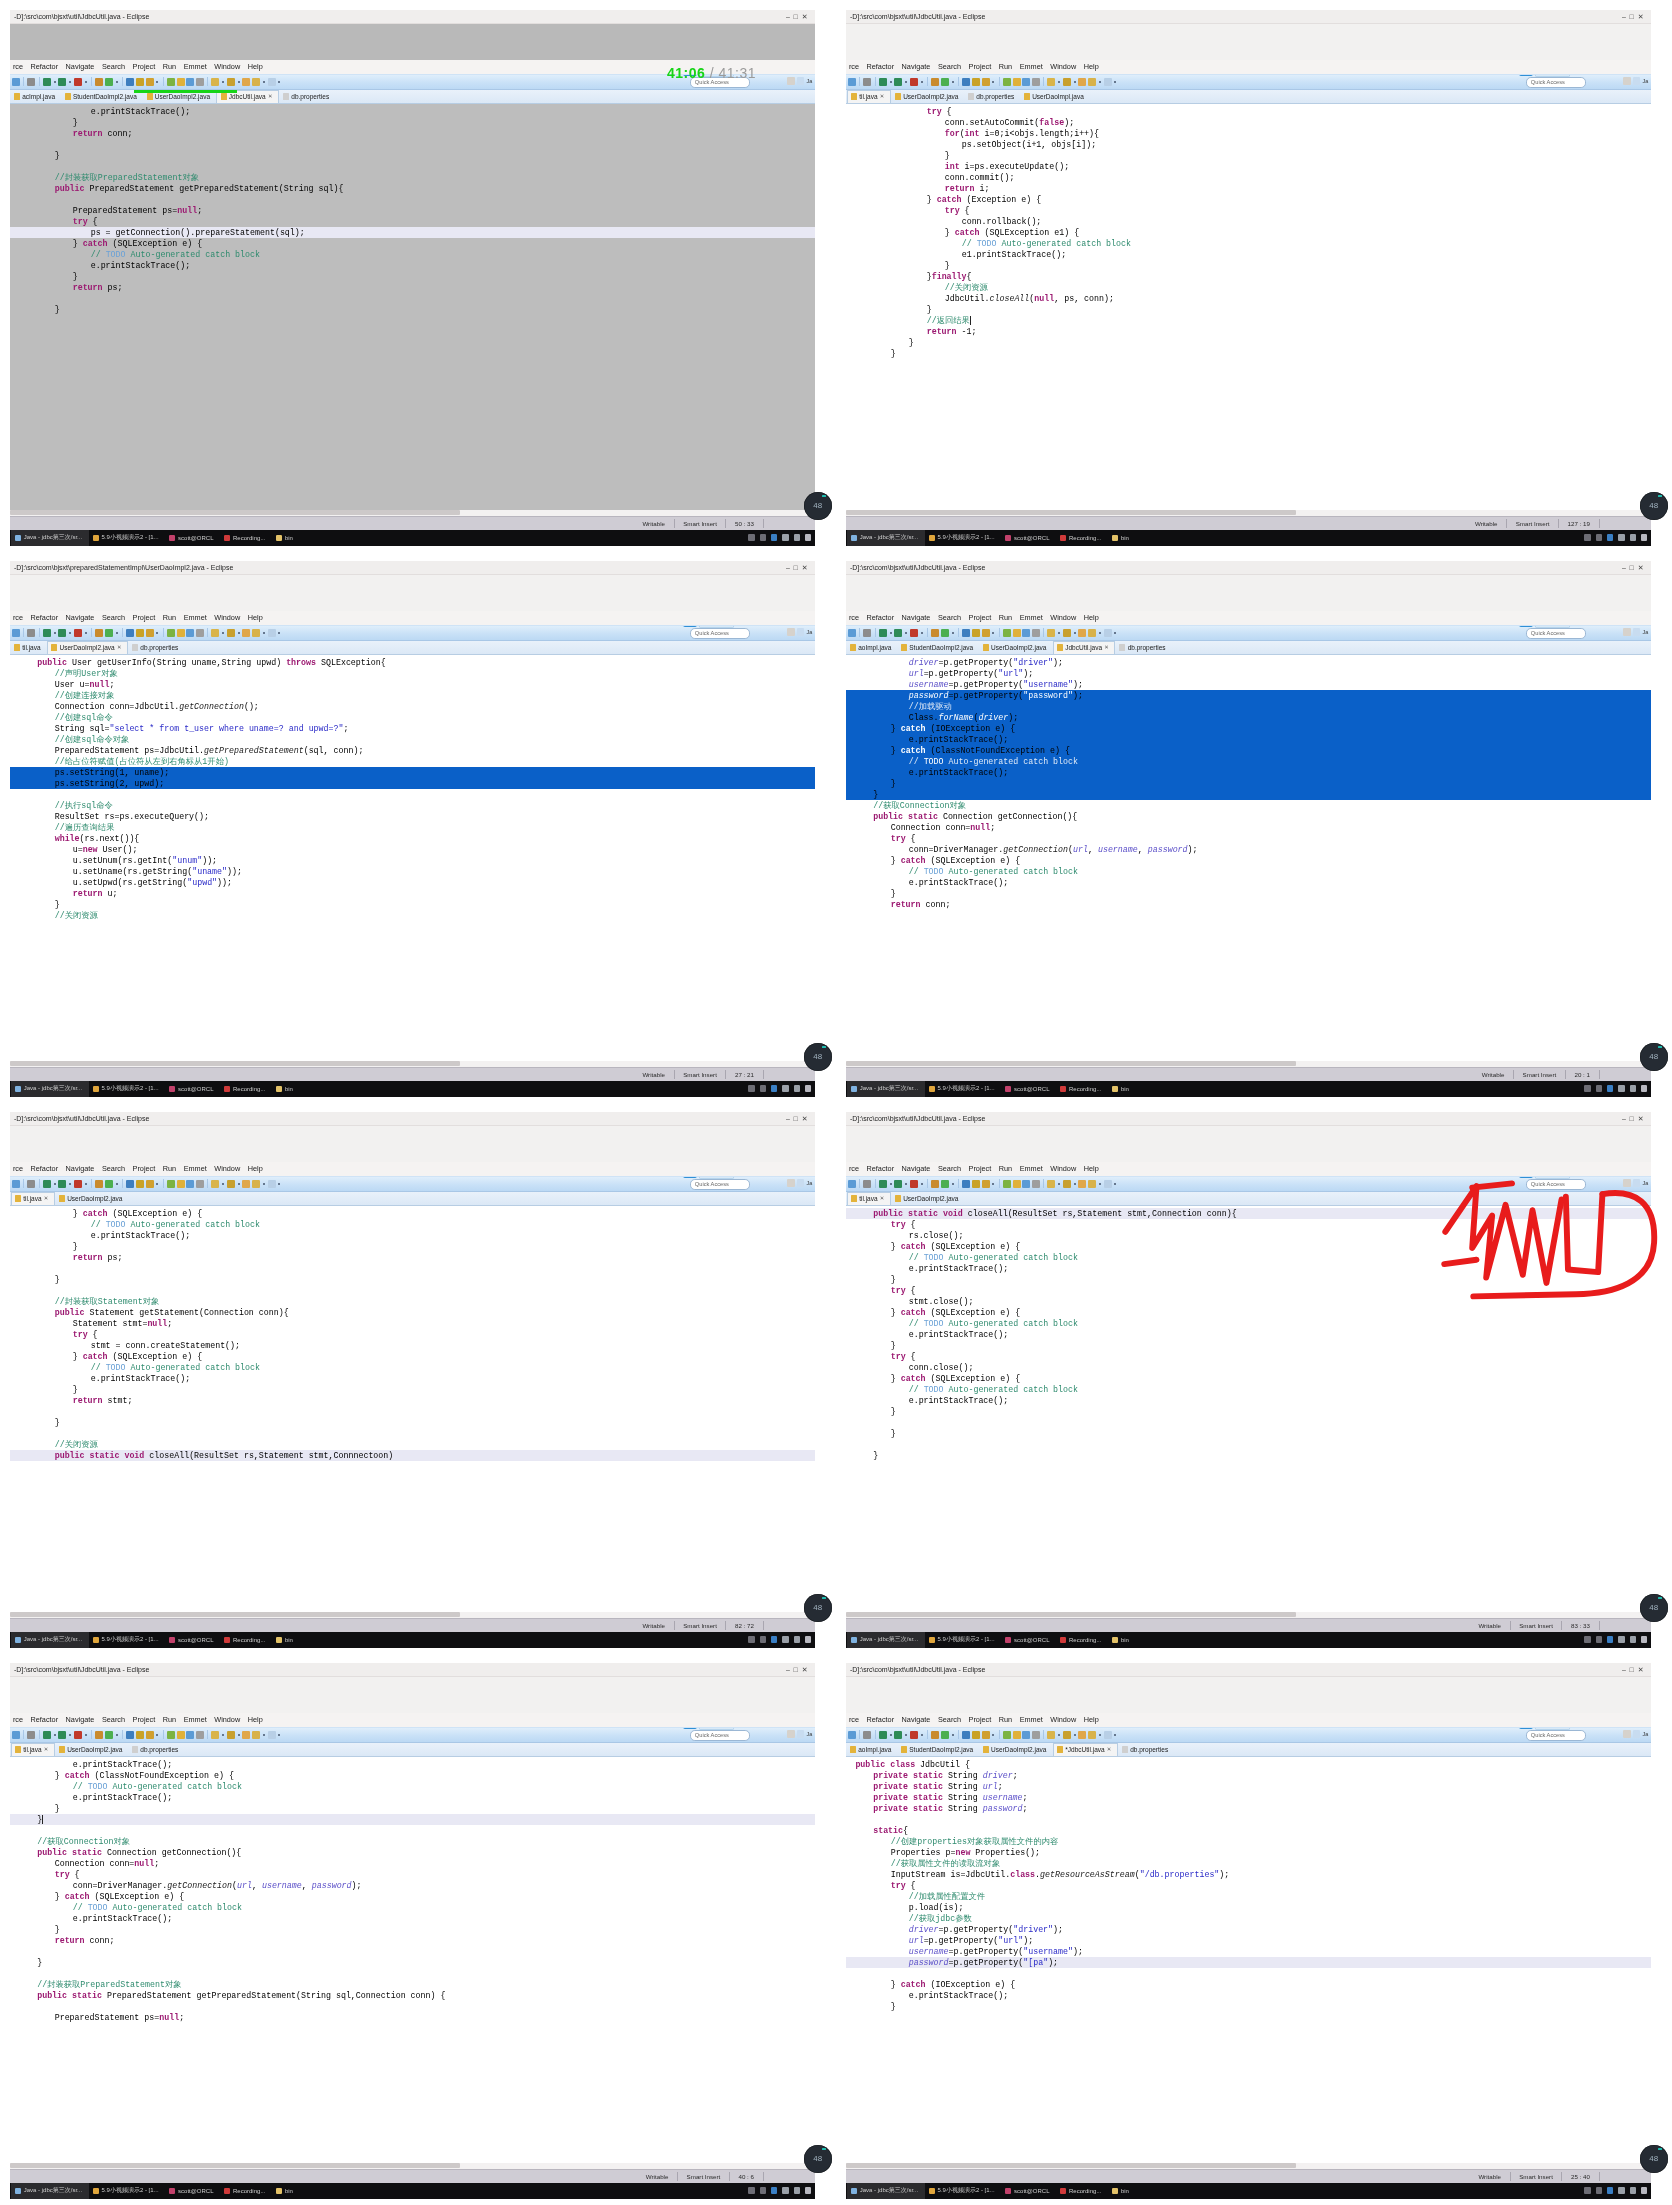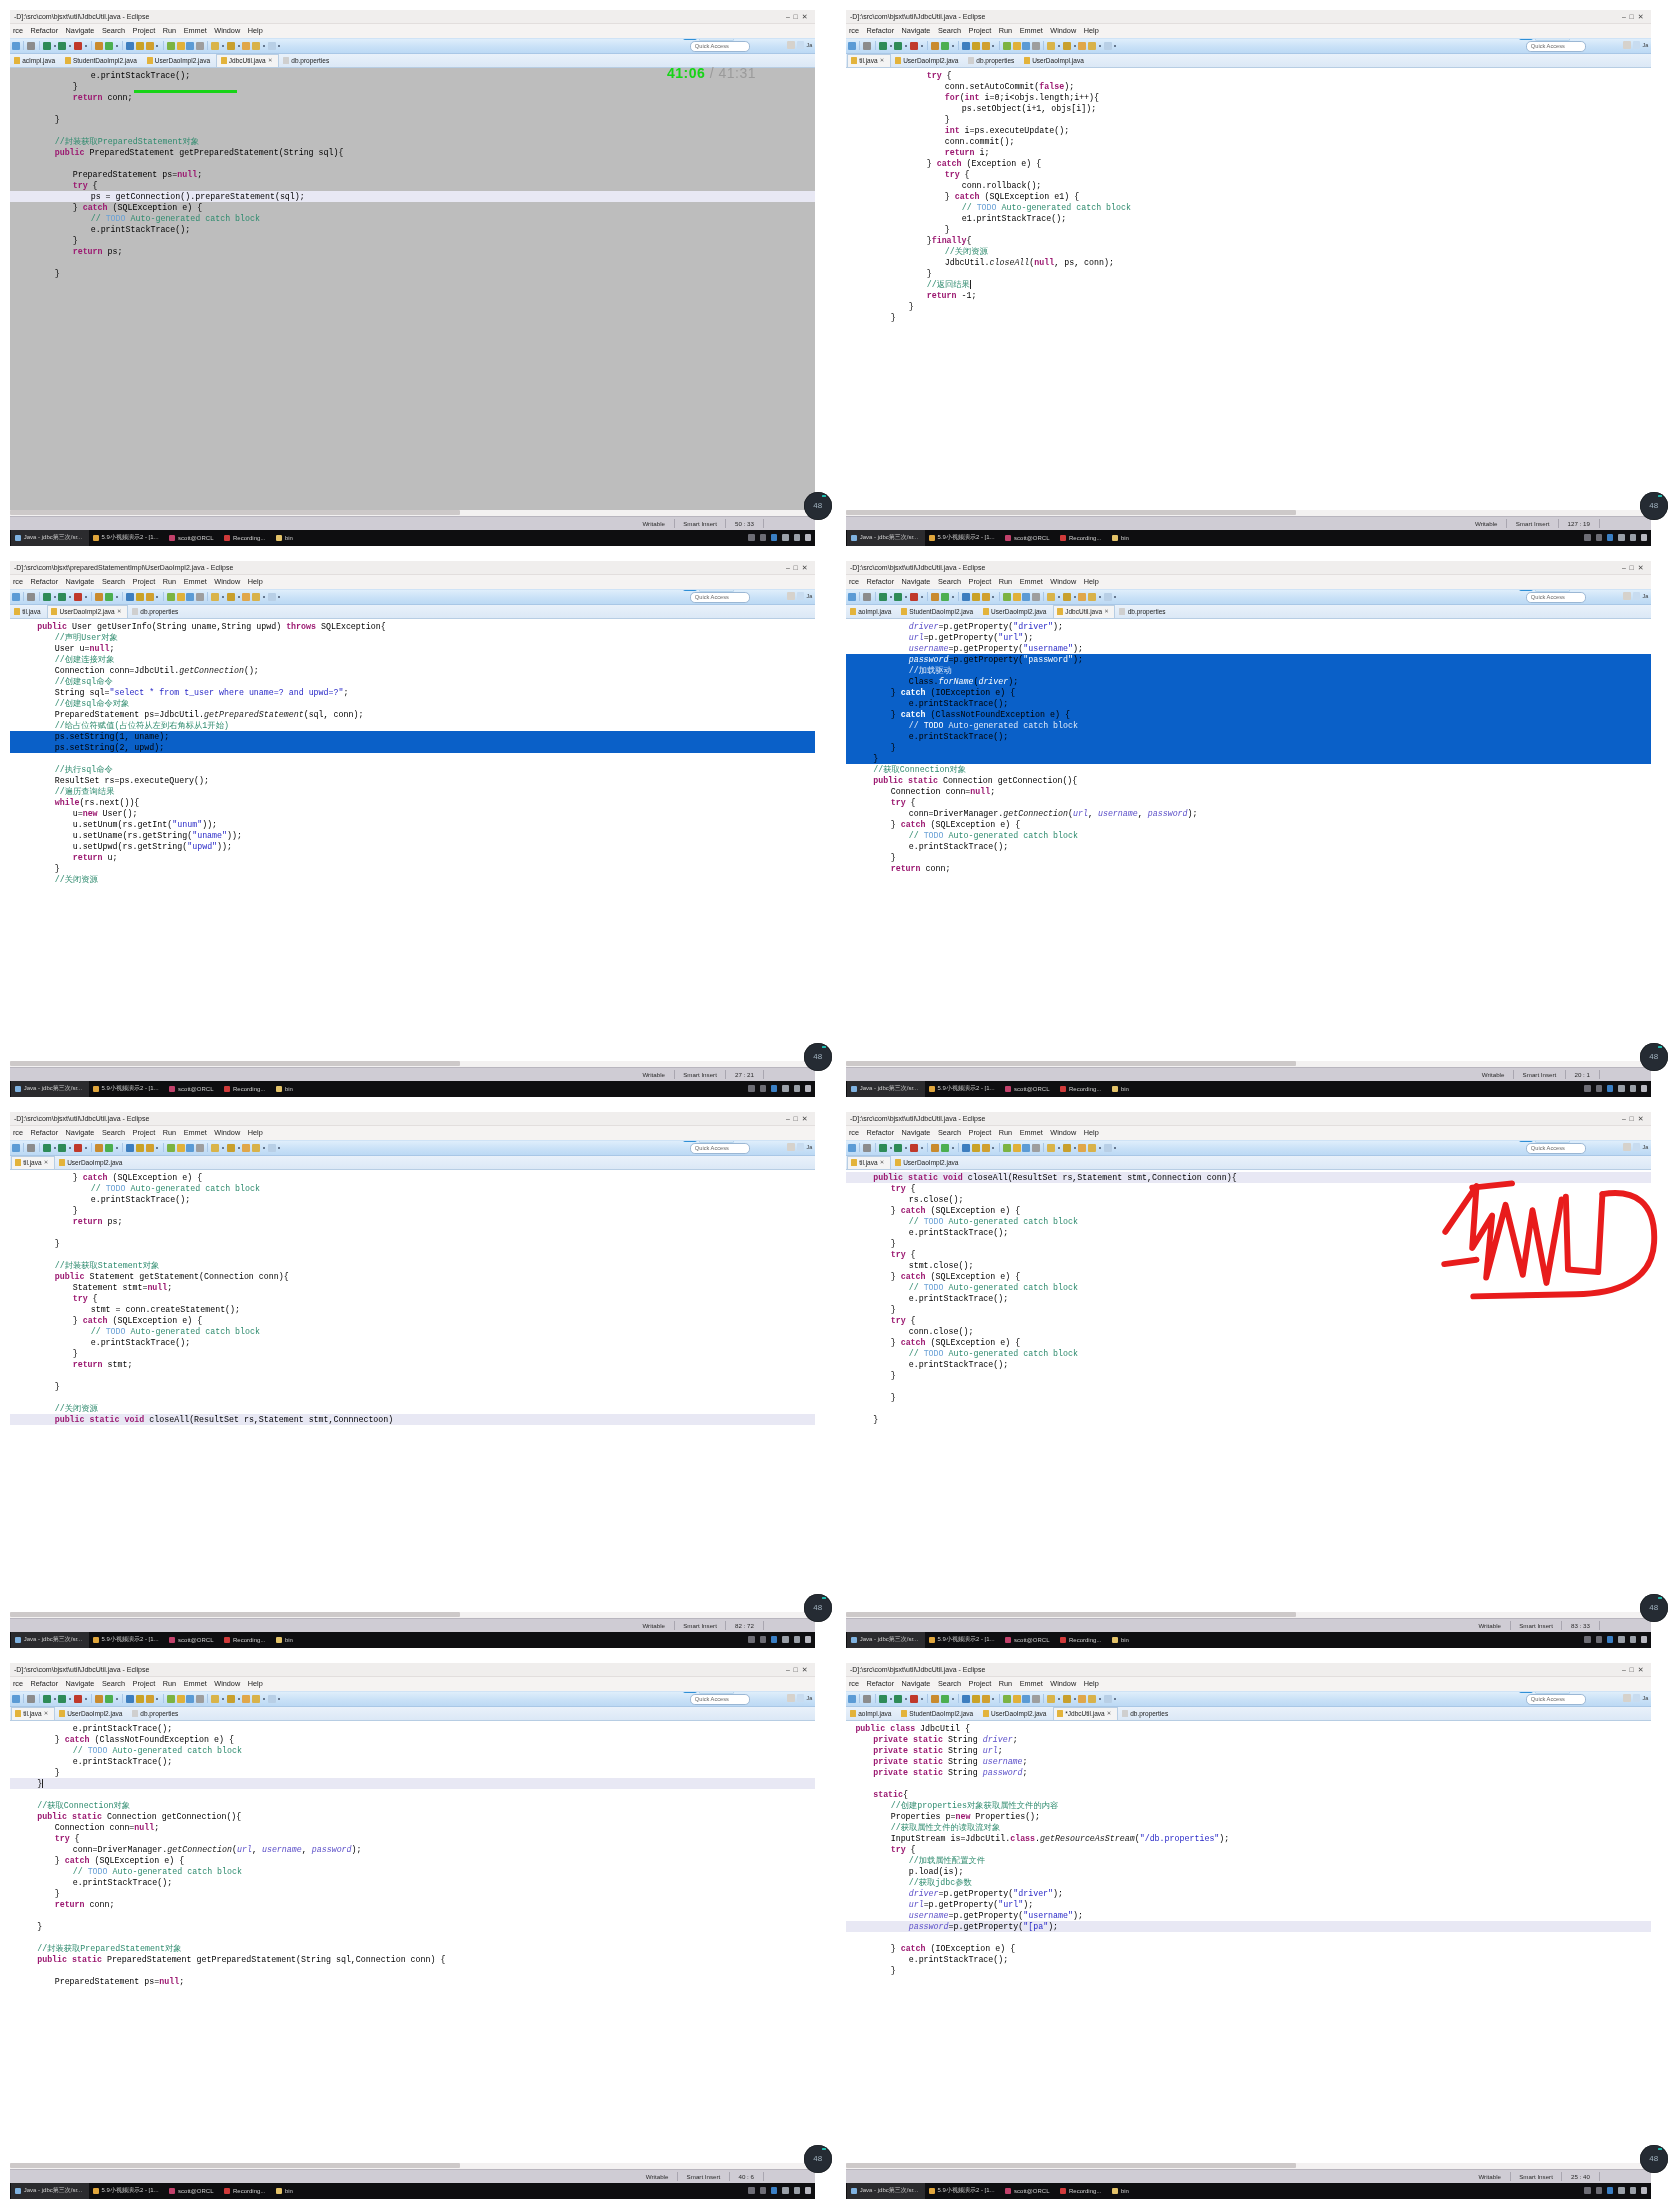--- a/index.html
+++ b/index.html
@@ -26,21 +26,21 @@
   .win.grayed { background:#b9b9b9; }
 
   .titlebar {
     height:14px; background:#f0eeed; color:#222;
     font-size:7px; line-height:14px; padding-left:4.3px; white-space:nowrap;
     border-bottom:0.5px solid #e2dedd; position:relative;
   }
   .titlebar .winbtns{ position:absolute; right:3.2px; top:0; font-size:7px; letter-spacing:3.8px; color:#444;}
   .menubar {
     height:14px; background:#f5f3f2; font-size:7.3px; line-height:14px;
-    padding-left:3.2px; white-space:nowrap; color:#1b1b1b;
+    padding-left:3.2px; white-space:nowrap; color:#1b1b1b;margin-top:36px;
   }
   .menubar span { margin-right:7.5px; }
   .toolbar {
     height:16px;
     background:linear-gradient(#dfeefb,#c9e1f7 55%,#bcd9f4);
     border-top:0.5px solid #cfe3f6; border-bottom:0.5px solid #a9c7e6;
     display:flex; align-items:center; padding-left:2.2px; gap:1.6px; position:relative;
     white-space:nowrap; overflow:hidden;
   }
   .tb-ico { width:8px; height:8px; border-radius:1.1px; display:inline-block; flex:0 0 auto; }

